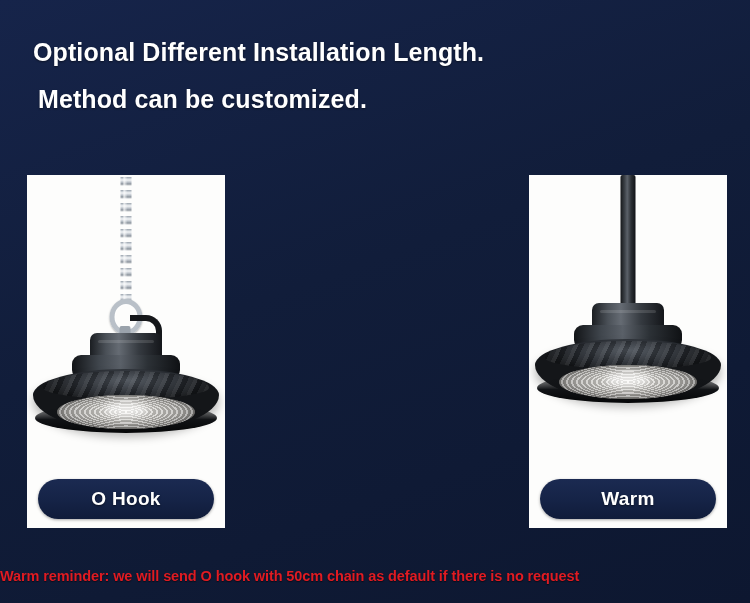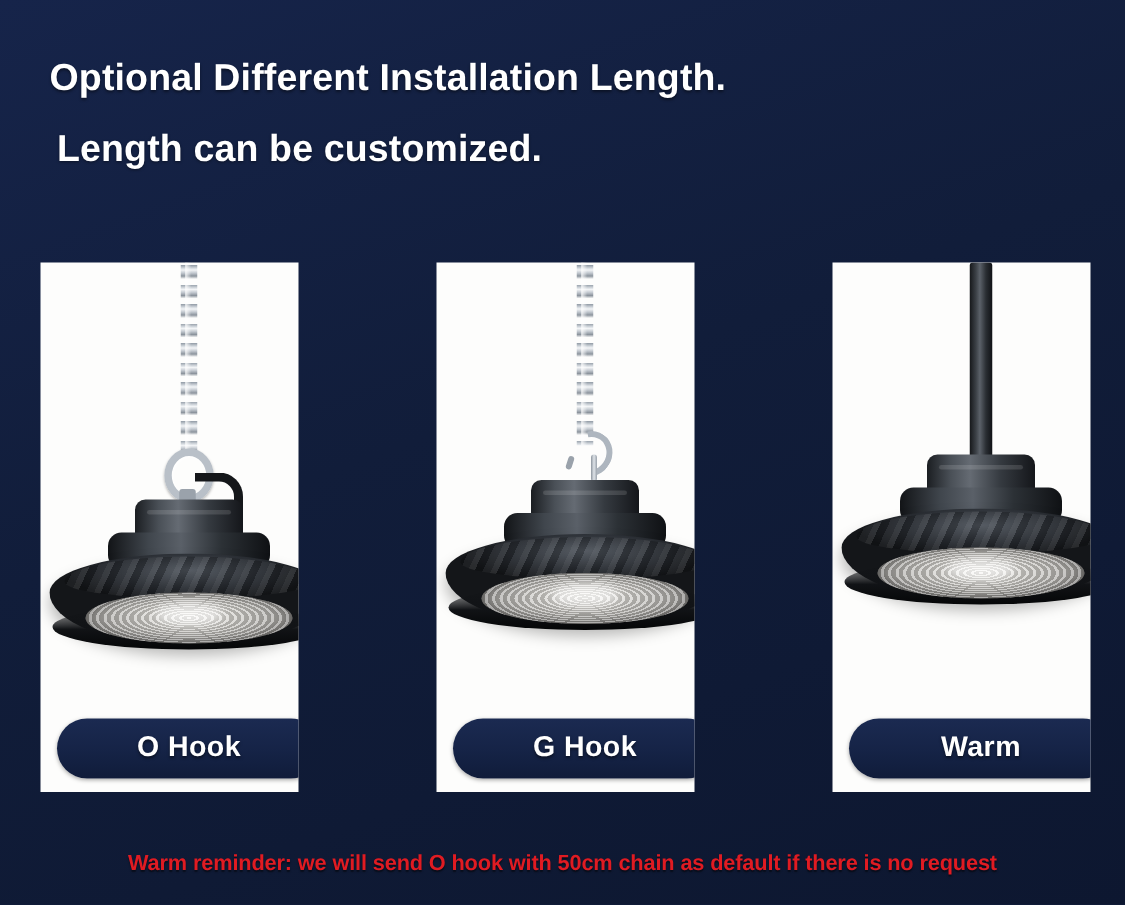--- a/index.html
+++ b/index.html
@@ -21,21 +21,21 @@
     text-shadow:0 1px 2px rgba(0,0,0,.45);
     white-space:nowrap;
   }
   .headline.l1{margin-left:33px;}
   .headline.l2{margin-left:38px;margin-top:18px;}
 
   
   .panels{position:absolute;top:175px;left:27px;width:700px;height:353px;
           display:flex;justify-content:space-between;}
   .panel{
-    width:172px;height:353px;background:#fdfdfc;
+    width:198px;height:353px;background:#fdfdfc;
     position:relative;overflow:hidden;
   }
   .stage{position:absolute;left:0;top:0;width:198px;height:295px;}
 
   
   .chain{
     position:absolute;left:50%;transform:translateX(-50%);
     width:11px;
     background:
       repeating-linear-gradient(to bottom,
@@ -161,36 +161,36 @@
     display:flex;align-items:center;justify-content:center;
     box-shadow:0 1px 3px rgba(0,0,0,.35);
   }
   .label-btn span{
     color:#ffffff;font-size:19px;font-weight:bold;letter-spacing:.3px;
     text-shadow:0 1px 2px rgba(0,0,0,.5);
   }
 
   
   .footer{
-    position:absolute;left:0;bottom:18px;width:750px;text-align:center;
+    position:absolute;left:0;bottom:18px;width:750px;text-align:left;
   }
   .footer span{
     color:#e01b22;font-size:14.5px;font-weight:bold;letter-spacing:-.1px;
     text-shadow:0 1px 1px rgba(0,0,0,.5);
     white-space:nowrap;
   }
 </style>
 </head>
 <body>
 
 <div class="page">
 
   <div class="headings">
     <div class="headline l1">Optional Different Installation Length.</div>
-    <div class="headline l2">Length can be customized.</div>
+    <div class="headline l2">Method can be customized.</div>
   </div>
 
   <div class="panels">
 
     <div class="panel">
       <div class="stage">
         <div class="chain" style="top:0px;height:128px;"></div>
         <div class="oring" style="top:124px;"></div>
         <div class="cable" style="left:103px;top:140px;"></div>
         <div class="lamp" style="top:158px;">
@@ -202,43 +202,20 @@
           <div class="lens"></div>
         </div>
       </div>
       <div class="labelwrap">
         <div class="label-btn">
           <span>O Hook</span>
         </div>
       </div>
     </div>
 
-    <div class="panel">
-      <div class="stage">
-        <div class="chain" style="top:0px;height:122px;"></div>
-        <div class="ghook" style="top:112px;">
-          <div class="bend"></div>
-          <div class="tail"></div>
-          <div class="tip"></div>
-        </div>
-        <div class="lamp" style="top:145px;">
-          <div class="cap"></div>
-          <div class="collar"></div>
-          <div class="body"></div>
-          <div class="facets"></div>
-          <div class="rim"></div>
-          <div class="lens"></div>
-        </div>
-      </div>
-      <div class="labelwrap">
-        <div class="label-btn">
-          <span>G Hook</span>
-        </div>
-      </div>
-    </div>
 
     <div class="panel">
       <div class="stage">
         <div class="boom" style="top:0px;height:140px;"></div>
         <div class="lamp" style="top:128px;">
           <div class="cap"></div>
           <div class="collar"></div>
           <div class="body"></div>
           <div class="facets"></div>
           <div class="rim"></div>

